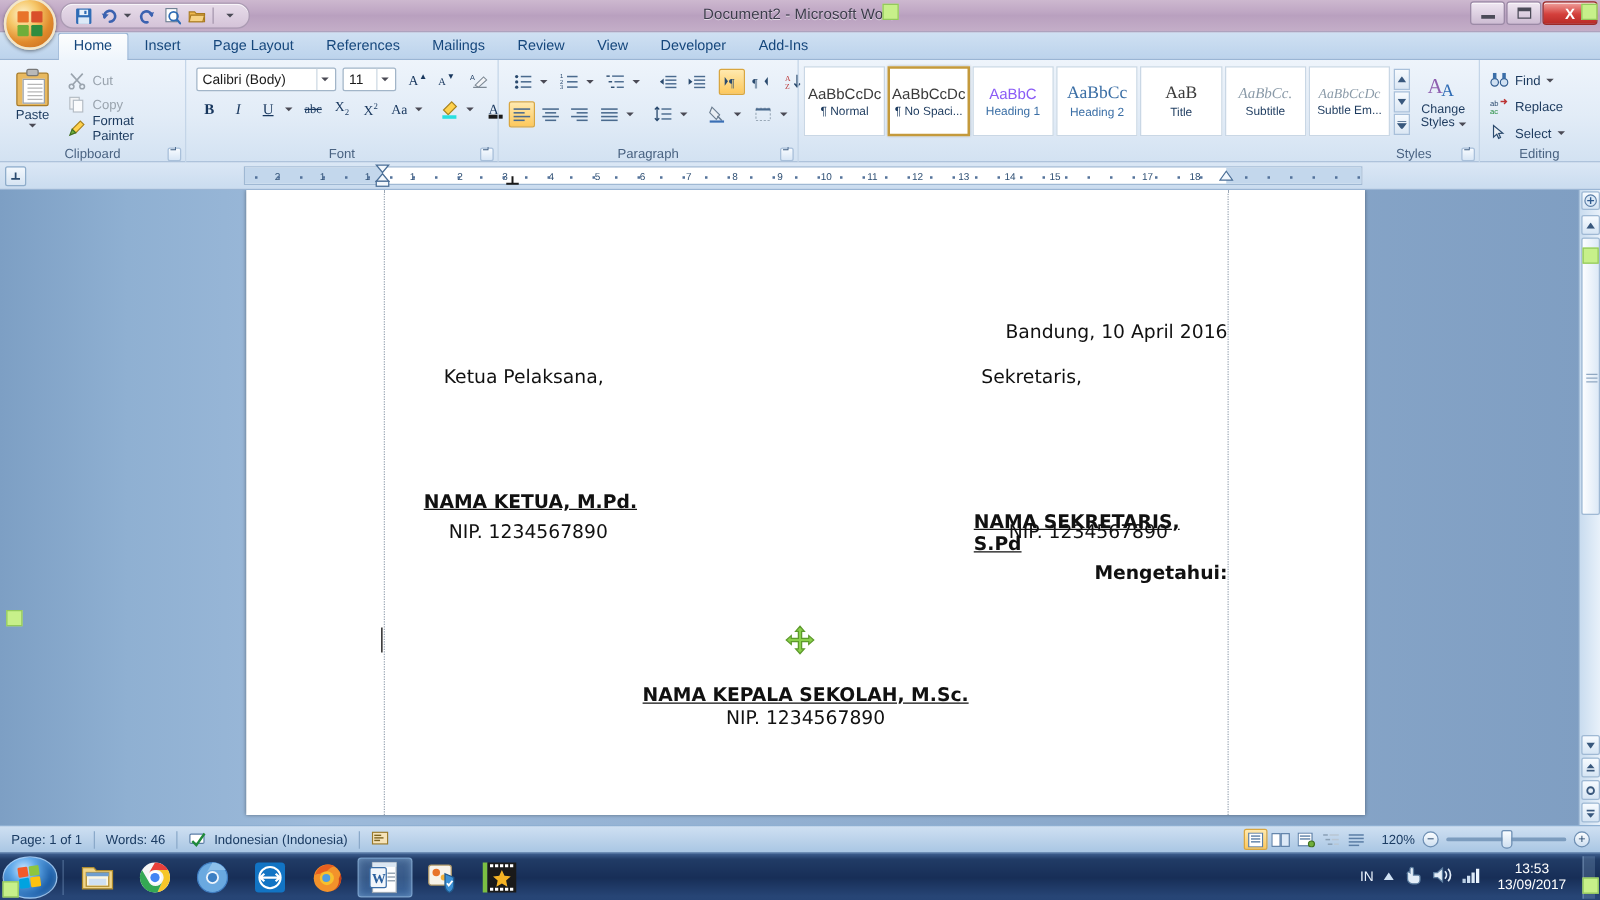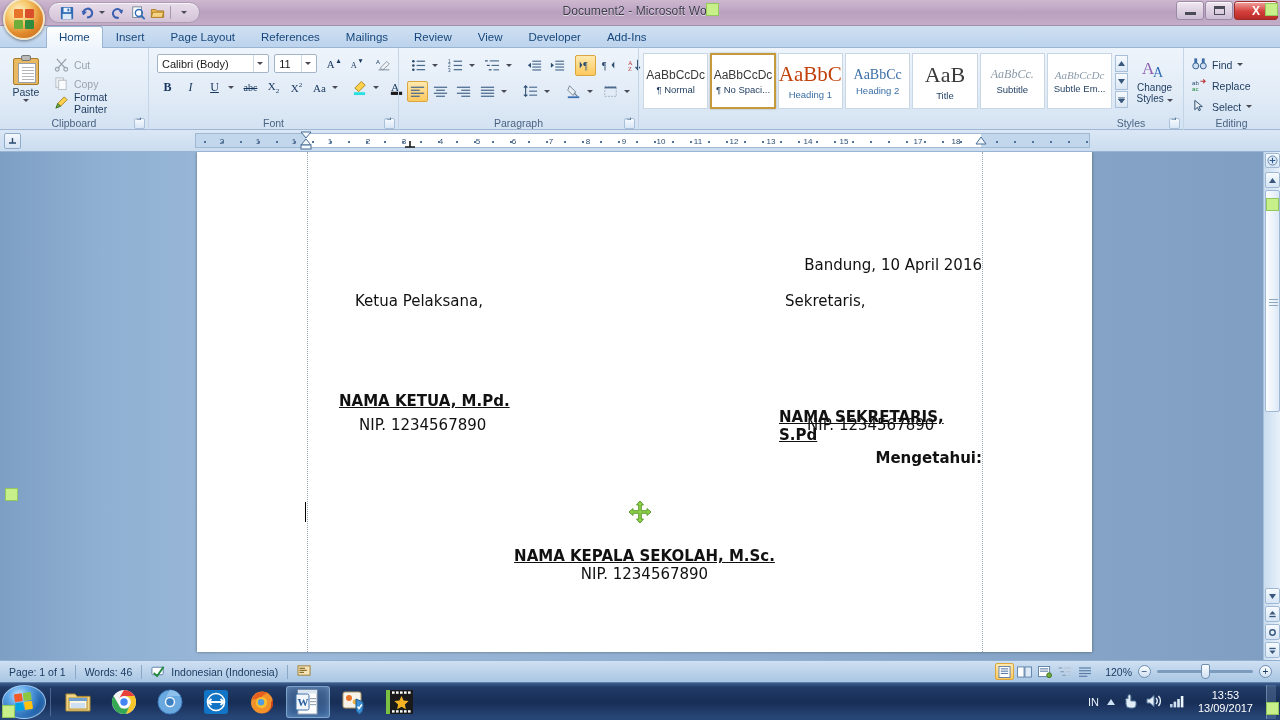--- a/index.html
+++ b/index.html
@@ -682,29 +682,29 @@
       <div class="gallery" id="styles-gallery">
         <div class="styleitem">
           <span class="prev" style="font-size:12px">AaBbCcDc</span>
           <span class="nm">¶ Normal</span>
         </div>
         <div class="styleitem sel">
           <span class="prev" style="font-size:12px">AaBbCcDc</span>
           <span class="nm">¶ No Spaci...</span>
         </div>
         <div class="styleitem">
-          <span class="prev" style="font-size:21px;color:#c2410c;font-family:Liberation Serif, serif">AaBbC</span>
+          <span class="prev" style="font-size:12px;color:#8b5cf6;font-family:Liberation Sans, sans-serif">AaBbC</span>
           <span class="nm" style="color:#3a6ea5">Heading 1</span>
         </div>
         <div class="styleitem">
           <span class="prev" style="font-size:14px;color:#3a6ea5;font-family:'Liberation Serif',serif">AaBbCc</span>
           <span class="nm" style="color:#3a6ea5">Heading 2</span>
         </div>
         <div class="styleitem">
-          <span class="prev" style="font-size:22px;font-family:'Liberation Serif',serif">AaB</span>
+          <span class="prev" style="font-size:14px;font-family:'Liberation Serif',serif">AaB</span>
           <span class="nm">Title</span>
         </div>
         <div class="styleitem">
           <span class="prev" style="font-size:12px;font-style:italic;color:#8a9aa8;font-family:'Liberation Serif',serif">AaBbCc.</span>
           <span class="nm">Subtitle</span>
         </div>
         <div class="styleitem">
           <span class="prev" style="font-size:11px;font-style:italic;color:#8a9aa8;font-family:'Liberation Serif',serif">AaBbCcDc</span>
           <span class="nm">Subtle Em...</span>
         </div>

